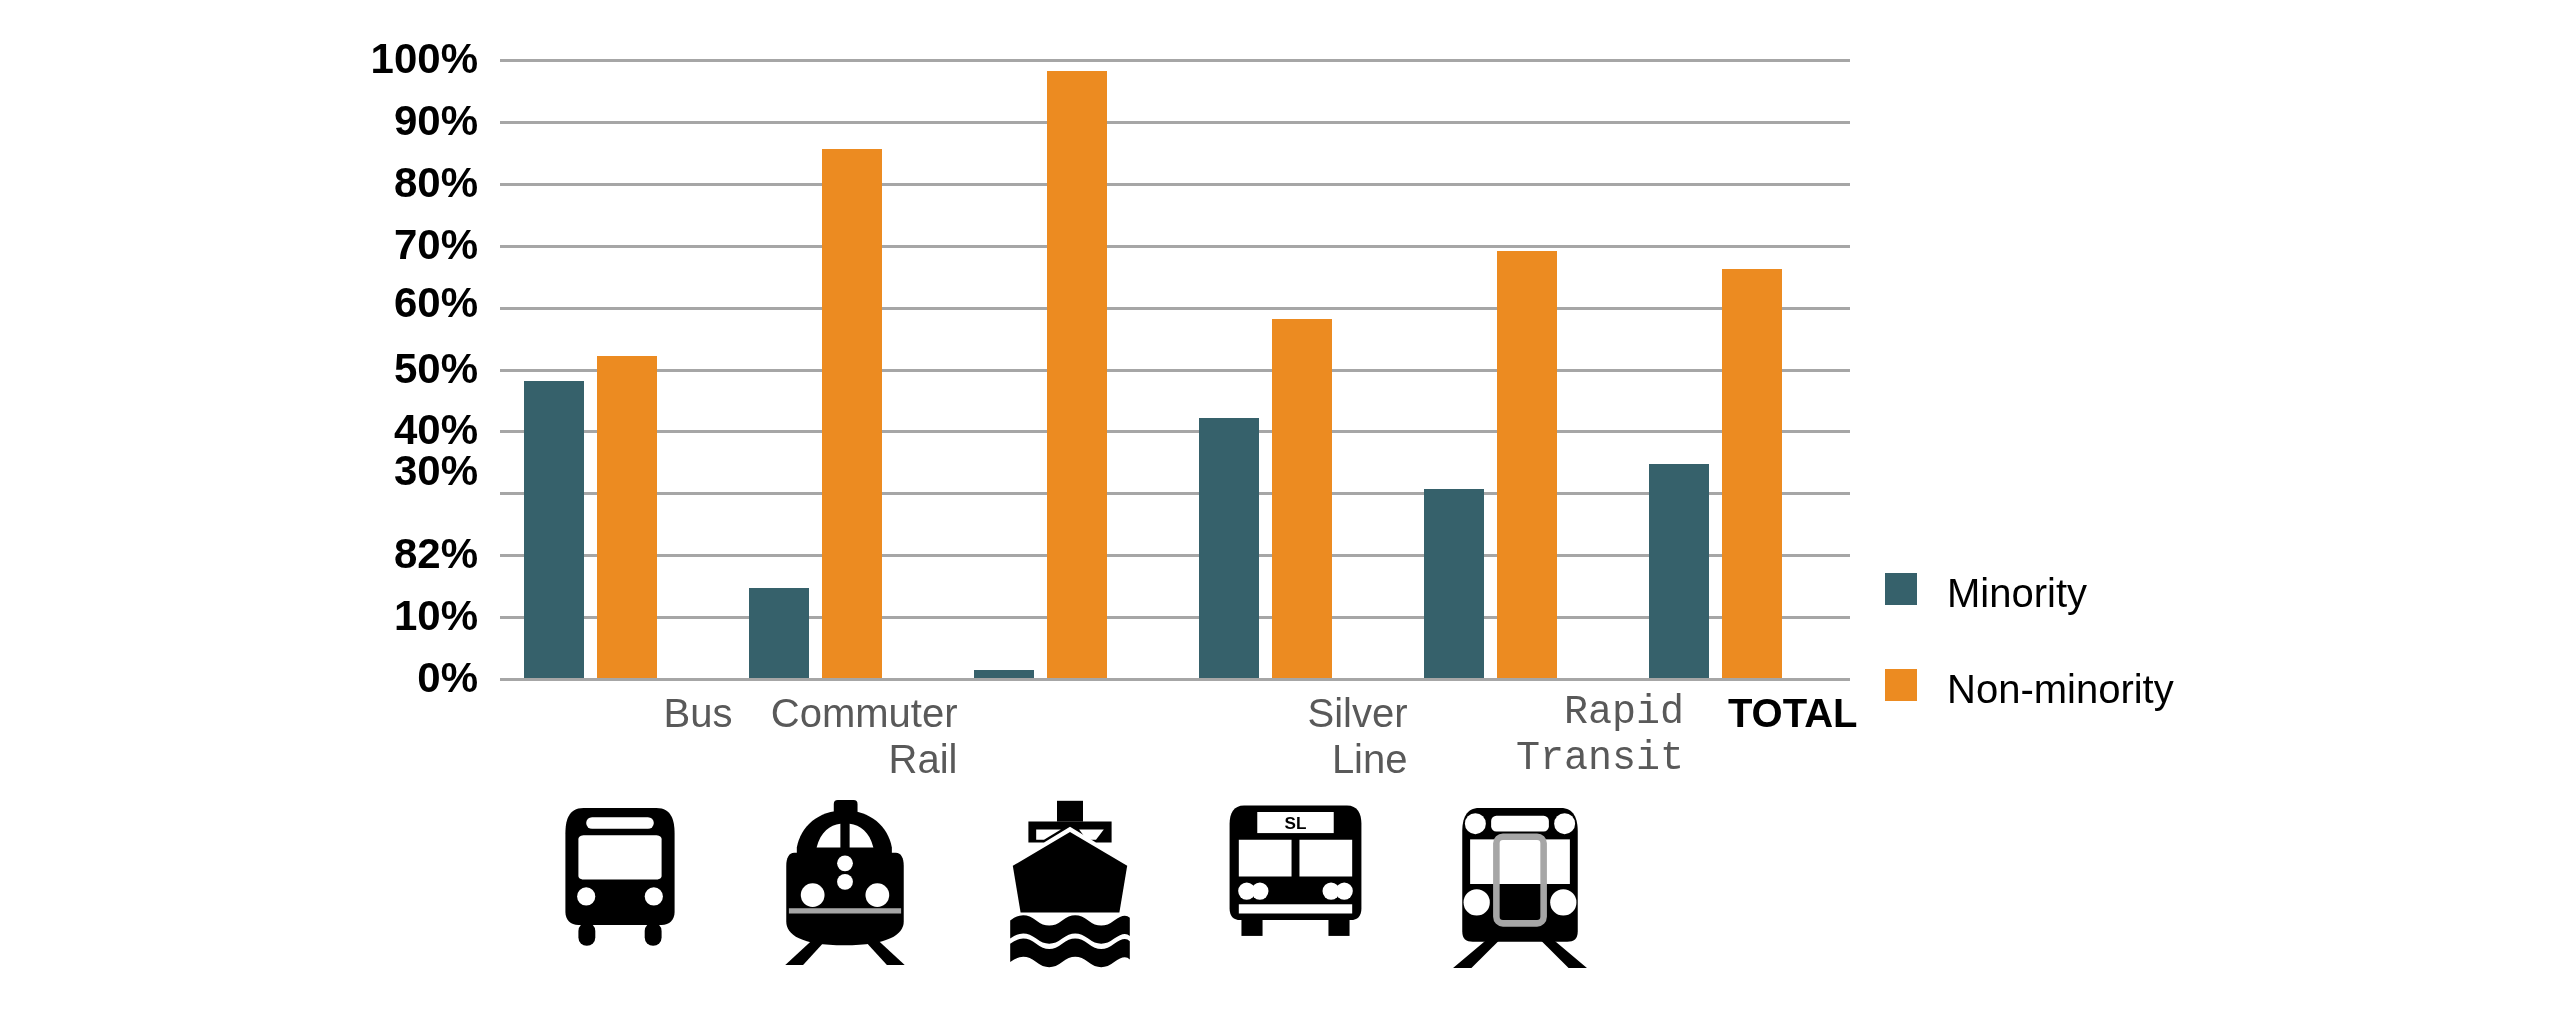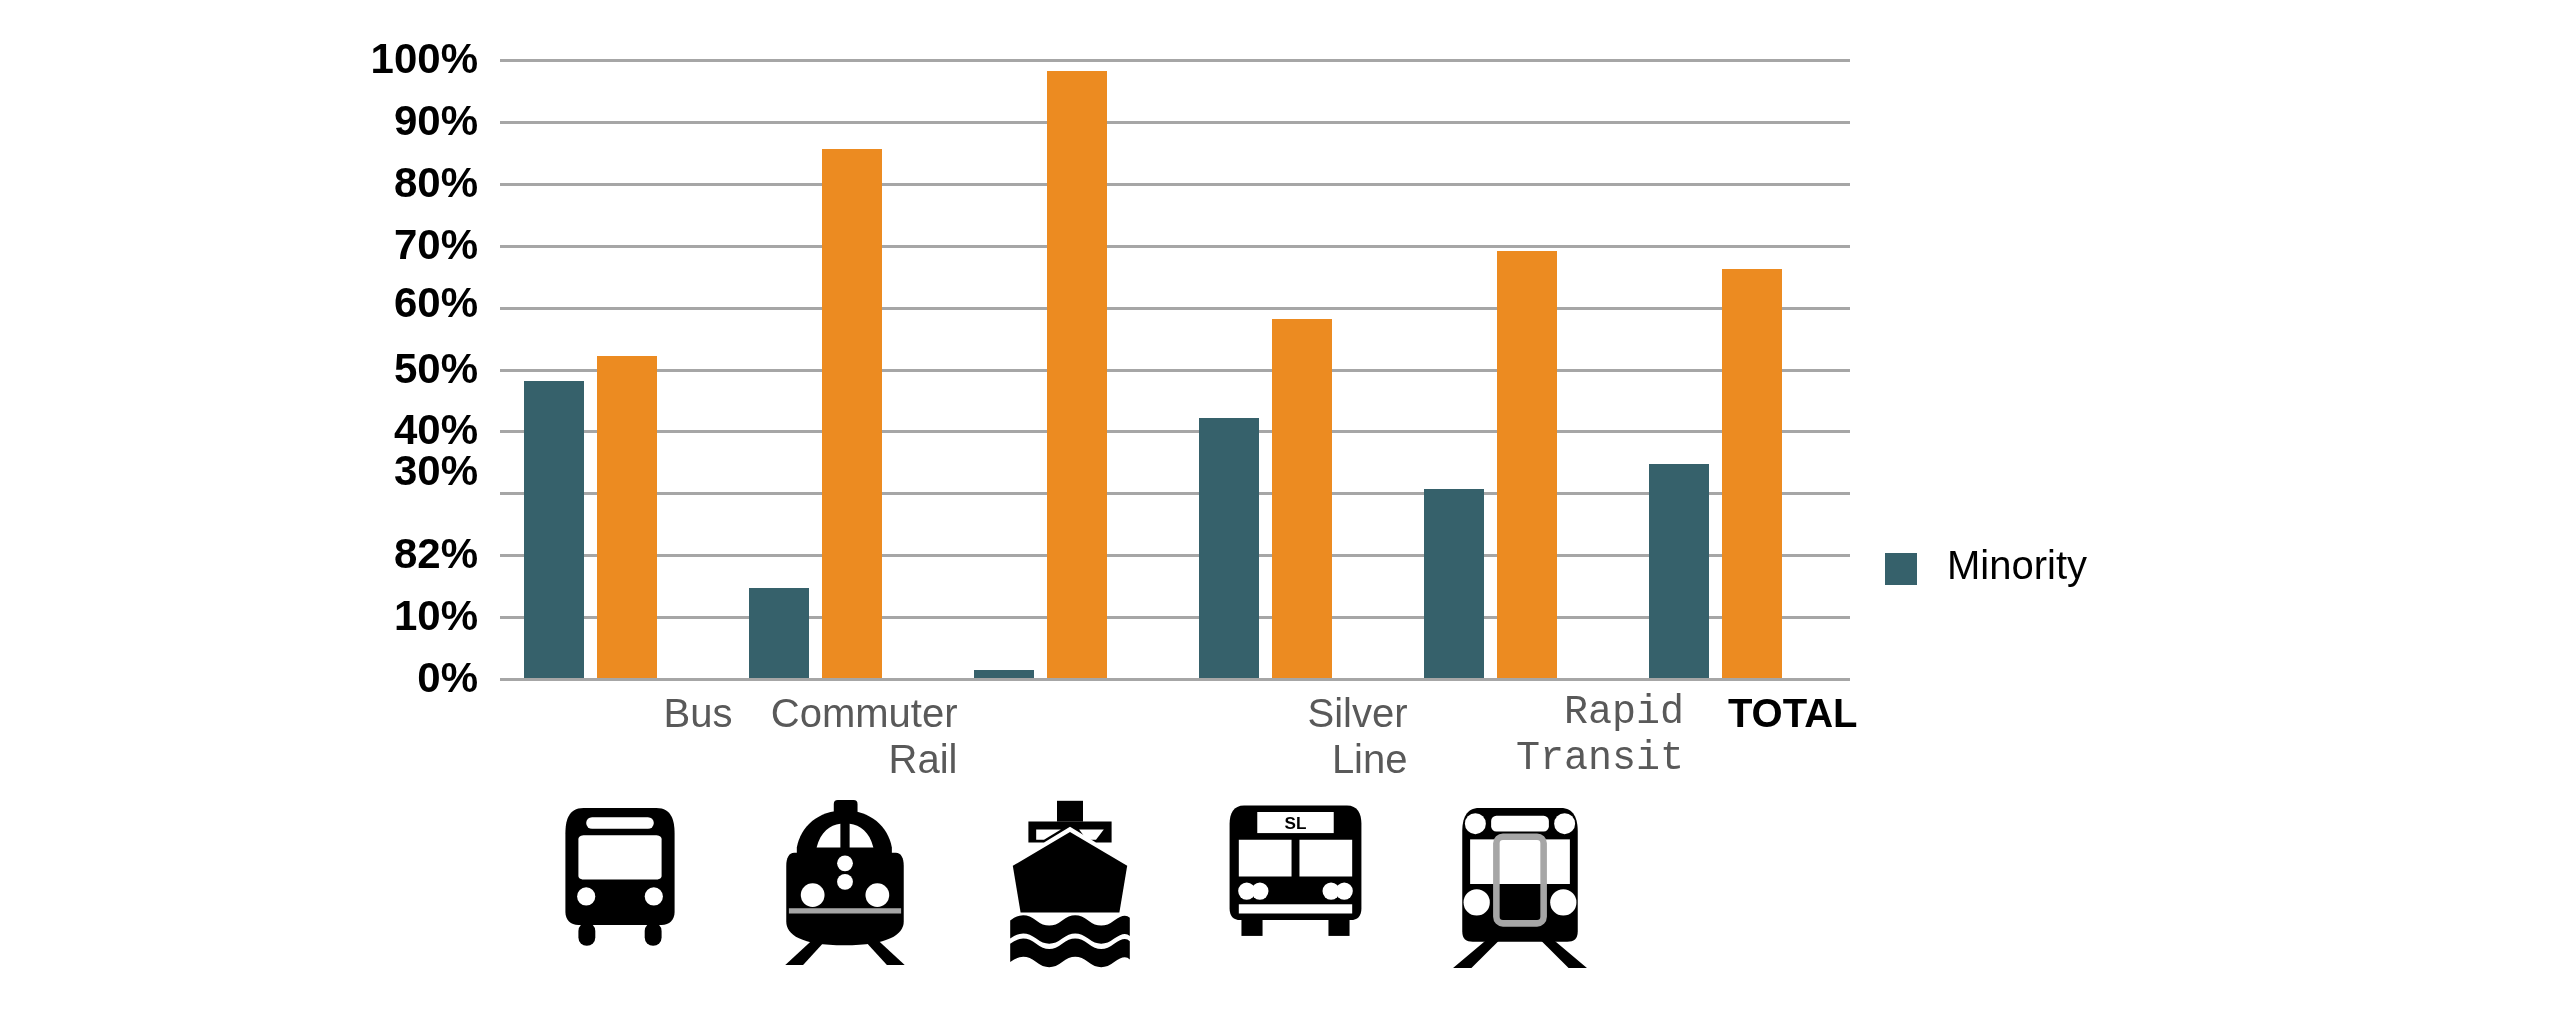--- a/index.html
+++ b/index.html
@@ -131,22 +131,23 @@
 
   
   .legend {
     position: absolute;
     left: 1885px;
     top: 545px;
     width: 500px;
   }
   .legend-item {
     display: flex;
-    align-items: flex-end;
+    align-items: flex-start;
     margin-bottom: 56px;
+    margin-top: 28px;
   }
   .legend-swatch {
     width: 32px;
     height: 32px;
     flex: 0 0 32px;
     margin-right: 30px;
   }
   .legend-label {
     font-size: 40px;
     color: #000000;
@@ -299,15 +300,19 @@
         <path fill="#000" d="M78 106 L68 106 L90 128 L104 128 Z"></path>
       </svg>
     </div>
   </div>
 
   <div class="legend" id="legend">
       <div class="legend-item">
         <span class="legend-swatch" style="background: rgb(54, 97, 107);"></span>
         <span class="legend-label">Minority</span>
       </div>
+      <div class="legend-item">
+        <span class="legend-swatch" style="background: rgb(236, 139, 33);"></span>
+        <span class="legend-label">Non-minority</span>
+      </div>
     </div>
 
 </div>
 
 </body></html>

